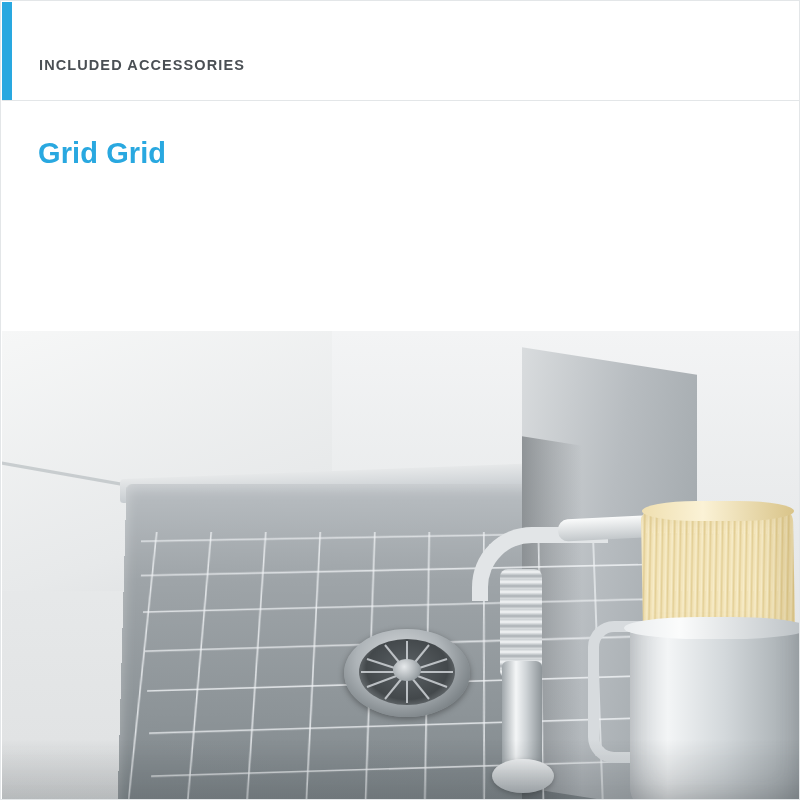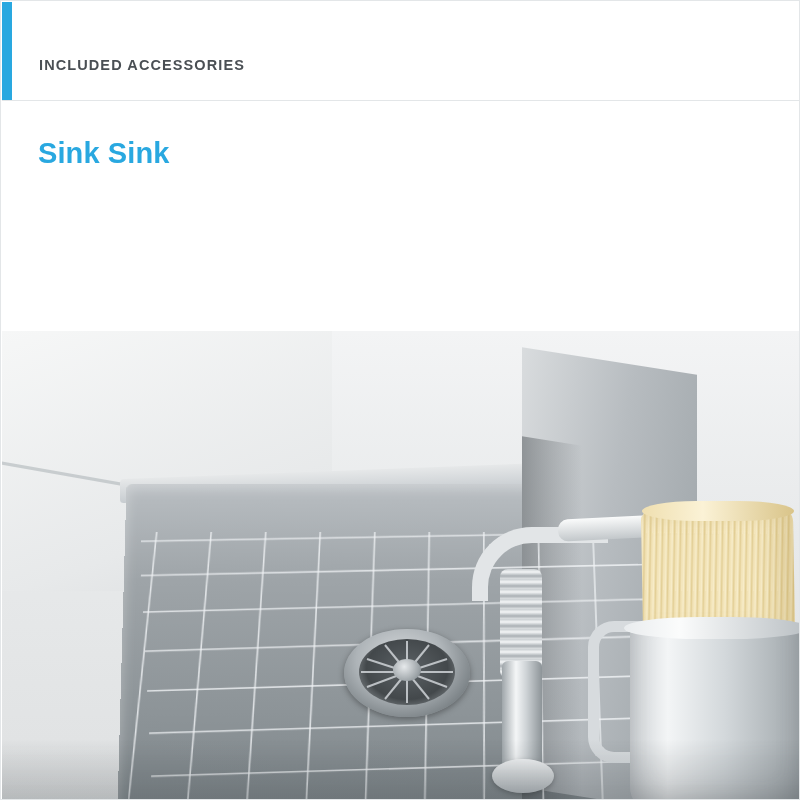--- a/index.html
+++ b/index.html
@@ -270,21 +270,21 @@
 <body>
 
 <div class="page">
 
   <div class="accent-bar"></div>
 
   <div class="eyebrow">INCLUDED ACCESSORIES</div>
 
   <div class="divider"></div>
 
-  <div class="title">Sink Sink</div>
+  <div class="title">Grid Grid</div>
 
 
   <div class="photo">
     <div class="photo-bg"></div>
     <div class="countertop"></div>
     <div class="counter-edge"></div>
 
     <div class="sink-rim-left"></div>
     <div class="sink"></div>
     <div class="sink-wall-right"></div>

